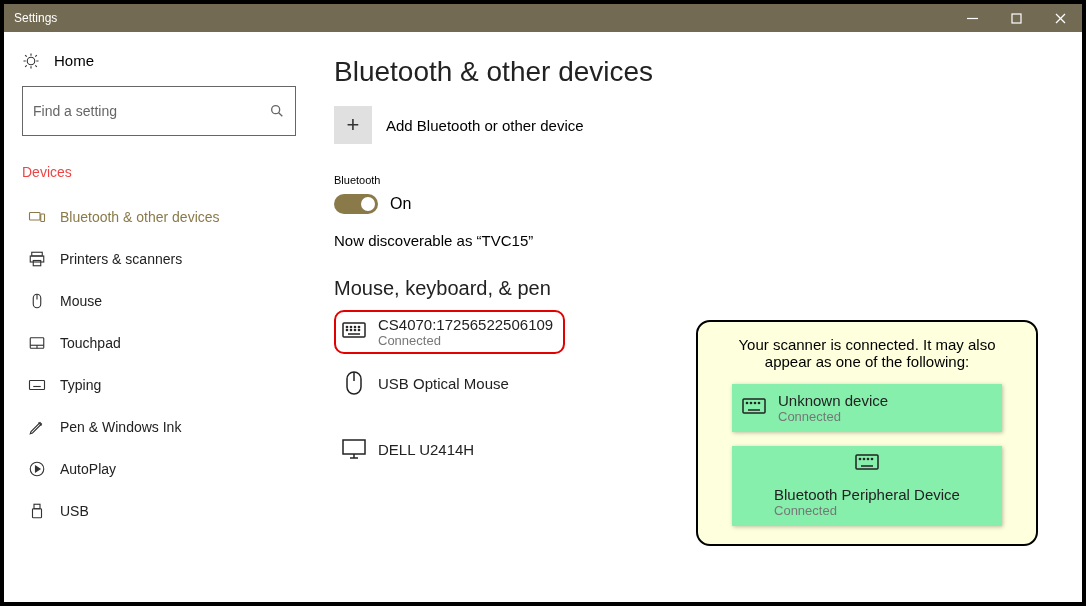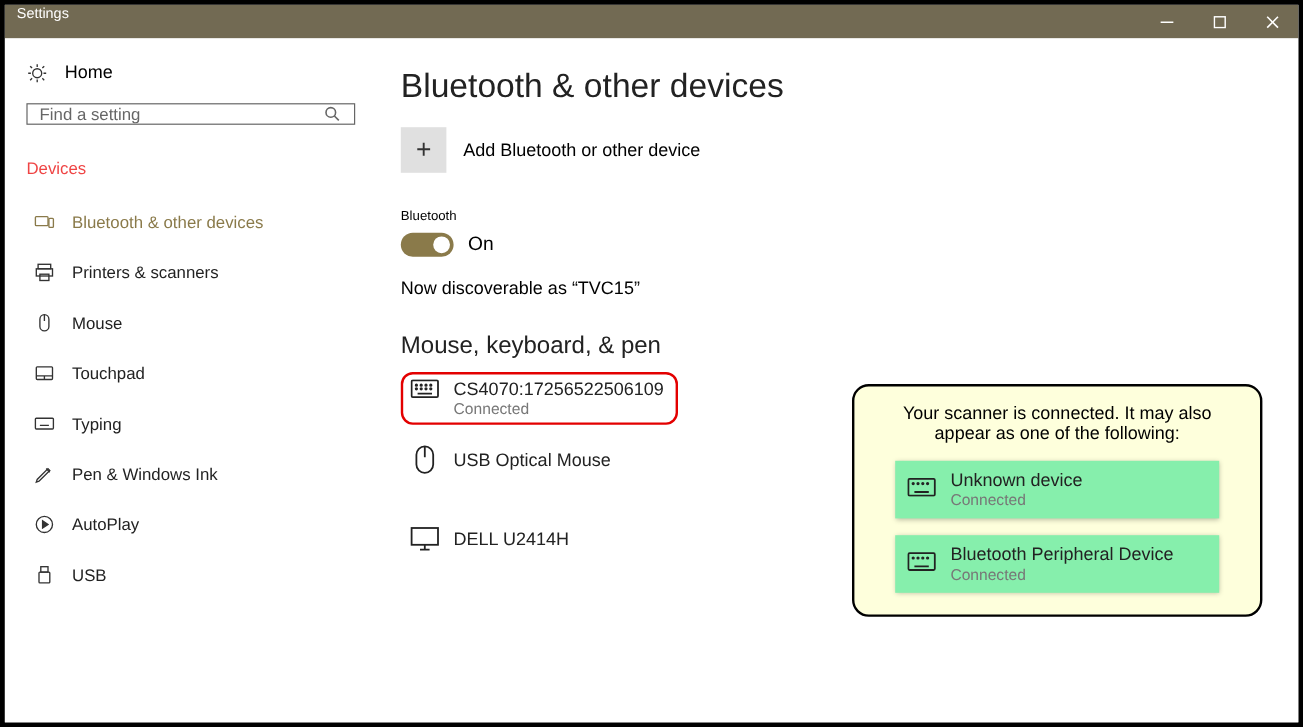--- a/index.html
+++ b/index.html
@@ -10,21 +10,21 @@
     height: 606px;
     border: 4px solid #000;
     position: relative;
     overflow: hidden;
   }
   .titlebar {
     height: 28px;
     background: #726a53;
     color: #fff;
     display: flex;
-    align-items: flex-start;
+    align-items: center;
     font-size: 12px;
     padding-left: 10px;
   }
   .titlebar .window-controls {
     margin-left: auto;
     display: flex;
   }
   .titlebar .window-controls div {
     width: 44px;
     height: 28px;
@@ -46,21 +46,21 @@
     display: flex;
     align-items: flex-start;
     gap: 14px;
     font-size: 15px;
     margin-bottom: 16px;
     cursor: pointer;
   }
   .home-row svg { width: 18px; height: 18px; }
   .search-box {
     border: 1px solid #666;
-    height: 18px;
+    height: 50px;
     display: flex;
     align-items: center;
     padding: 0 10px;
     color: #555;
     font-size: 14px;
     margin-bottom: 28px;
   }
   .search-box input {
     flex: 1;
     border: none;
@@ -149,28 +149,28 @@
   }
   .device-row .icon-box { width: 28px; display:flex; justify-content:center; }
   .device-text { display: flex; flex-direction: column; }
   .device-name { font-size: 15px; color: #222; }
   .device-status { font-size: 13px; color: #777; }
   .highlight-box {
     border: 2.5px solid #e30000;
     border-radius: 10px;
     padding: 4px 10px 4px 6px;
     display: inline-flex;
-    align-items: flex-start;
+    align-items: center;
     gap: 12px;
   }
 
   
   .callout {
     position: absolute;
-    right: 30px;
+    right: 44px;
     top: 288px;
     width: 342px;
     background: #feffdc;
     border: 2px solid #000;
     border-radius: 14px;
     padding: 14px 16px 18px 16px;
   }
   .callout-text {
     font-size: 15px;
     text-align: center;
@@ -178,21 +178,21 @@
   }
   .callout-item {
     background: #86efac;
     box-shadow: 1px 1px 4px rgba(0,0,0,0.25);
     padding: 8px 10px;
     margin: 0 18px 14px 18px;
     display: flex;
     align-items: center;
     gap: 12px;
   }
-  .callout-item:last-child { margin-bottom: 0; }
+  .callout-item:last-child { margin-bottom: 0; flex-direction: column; }
   .arrow {
     position: absolute;
     top: 352px;
     left: 575px;
     width: 120px;
     height: 20px;
   }
 </style>
 </head>
 <body>

